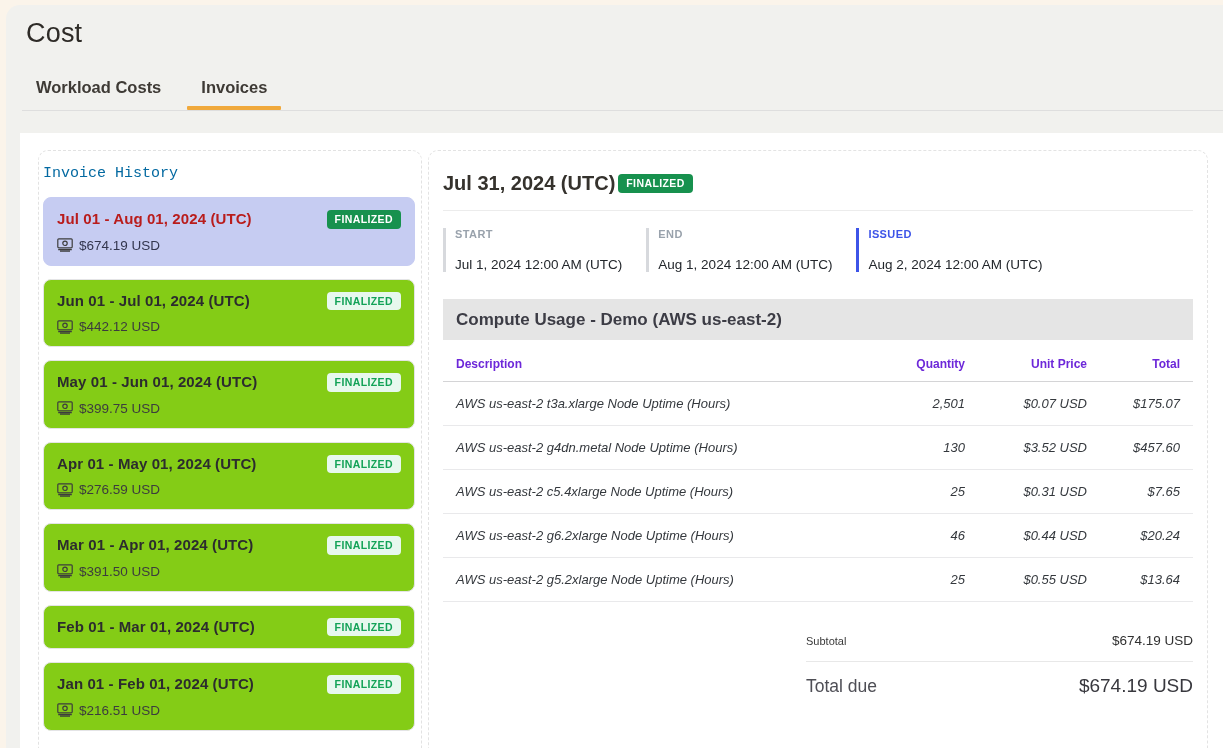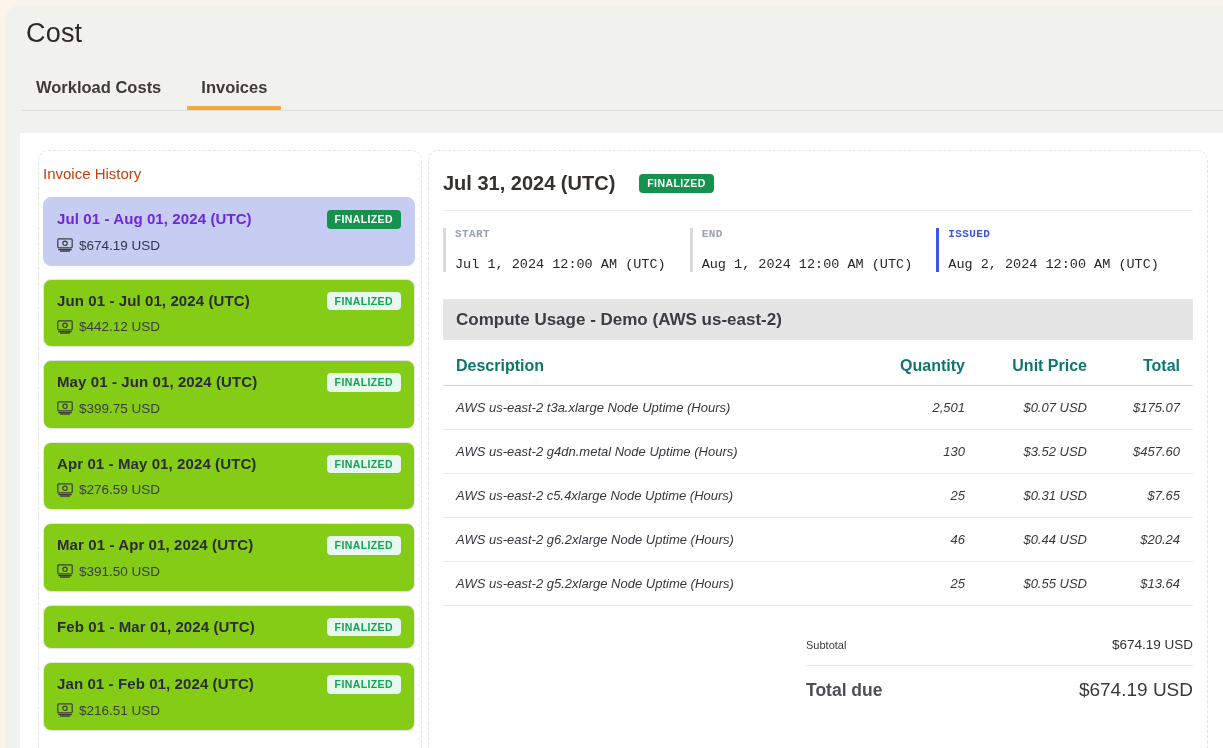--- a/index.html
+++ b/index.html
@@ -41,72 +41,72 @@
     background: #ffffff;
   }
   
   .sidebar {
     position: absolute; left: 18px; top: 17px; width: 384px; bottom: -12px;
     border: 1px dashed #e2e2e2; border-radius: 10px;
     padding: 14px 4px 0 2px;
   }
   .sidebar-title {
     margin: 0 0 15px 2px;
-    font-size: 15px; font-weight: 500; color: #c2410c;
+    font-size: 15px; font-weight: 500; color: #0369a1; font-family: Liberation Mono, monospace;
   }
   .inv-card {
     margin: 0 2px 13px 2px;
     background: #84cc16;
     border: 1px solid #e4e4e6; border-radius: 8px;
     padding: 12px 13px;
     cursor: pointer;
   }
   .inv-card.selected {
     background: #c6ccf2; border-color: #c6ccf2;
   }
   .inv-top { display: flex; justify-content: space-between; align-items: flex-start; }
   .inv-period { font-size: 15px; font-weight: 700; color: #2c2c2e; letter-spacing: .1px; }
-  .inv-card.selected .inv-period { color: #6d28d9; }
+  .inv-card.selected .inv-period { color: #b91c1c; }
   .badge {
     display: inline-block;
     font-size: 10.5px; font-weight: 700; letter-spacing: .4px;
     padding: 4px 8px; border-radius: 4px; line-height: 1;
     background: #e7f8ee; color: #12a257;
   }
   .badge.badge-dark { background: #17914e; color: #ffffff; }
   .inv-amount {
     display: flex; align-items: center; gap: 6px;
     margin-top: 9px;
     font-size: 13.5px; color: #3c3c3e;
   }
   .inv-card.selected .inv-amount { color: #33364e; }
   .money-icon { display: inline-flex; color: #3d3d3d; }
   
   .main {
     position: absolute; left: 408px; top: 17px; right: 15px; bottom: -12px;
     border: 1px dashed #e3e3e3; border-radius: 10px;
     padding: 21px 14px 0 14px;
   }
-  .detail-title-row { display: flex; align-items: center; gap: 24px; }
+  .detail-title-row { display: flex; align-items: center; gap: 3px; }
   .detail-title { font-size: 20px; font-weight: 700; color: #35322d; }
   .detail-divider { height: 1px; background: #ececec; margin-top: 15px; }
-  .meta-row { display: flex; margin-top: 17px; font-family: Liberation Mono, monospace; }
+  .meta-row { display: flex; margin-top: 17px; }
   .meta-block { border-left: 3px solid #d7d9dd; padding-left: 9px; margin-right: 24px; }
   .meta-block.accent { border-left-color: #3d54e8; }
   .meta-label { font-size: 11px; font-weight: 700; letter-spacing: .4px; color: #99a2ac; }
   .meta-block.accent .meta-label { color: #3d54e8; }
   .meta-value { margin-top: 17px; font-size: 13.5px; color: #23272c; }
   .usage-band {
     margin-top: 27px; height: 41px; line-height: 41px;
     background: #e5e5e5; padding-left: 13px;
     font-size: 17px; font-weight: 700; color: #3c3c45;
   }
   table.usage { width: 100%; border-collapse: collapse; }
   .usage th {
-    font-size: 16px; font-weight: 700; color: #0f766e;
+    font-size: 12px; font-weight: 700; color: #6d28d9;
     text-align: right; padding: 17px 0 10px;
     border-bottom: 1px solid #d4d4d6;
   }
   .usage th:first-child { text-align: left; padding-left: 13px; }
   .usage th.col-total, .usage td.col-total { padding-right: 13px; }
   .usage td {
     font-size: 13px; color: #34383d;
     text-align: right; padding: 14px 0;
     border-bottom: 1px solid #e9e9eb;
     font-style: italic;
@@ -119,21 +119,21 @@
   .subtotal-row {
     display: flex; justify-content: space-between; align-items: baseline;
     padding-bottom: 13px; border-bottom: 1px solid #e8e8e8;
   }
   .subtotal-label { font-size: 11px; color: #3a3a3a; }
   .subtotal-value { font-size: 13.5px; color: #303030; }
   .total-row {
     display: flex; justify-content: space-between; align-items: baseline;
     margin-top: 13px;
   }
-  .total-label { font-size: 17.5px; color: #4e4e55; font-weight: bold; }
+  .total-label { font-size: 17.5px; color: #4e4e55; }
   .total-value { font-size: 19px; color: #38383e; }
 </style>
 </head>
 <body>
 
 <div class="app">
   <div class="page-title">Cost</div>
 
   <div class="tabs">
     <div class="tab">Workload Costs</div>

